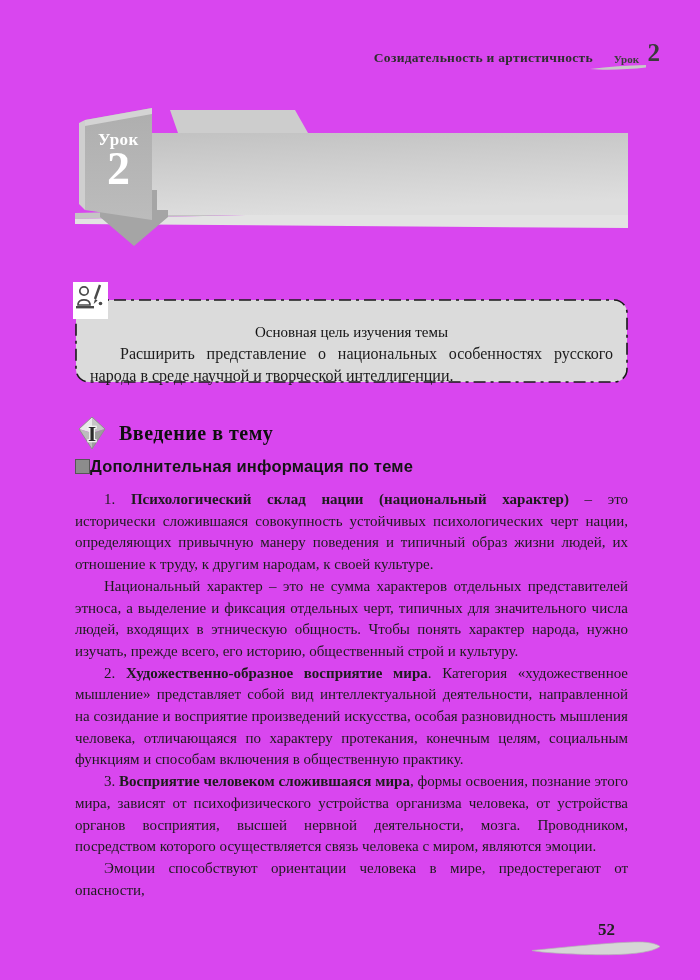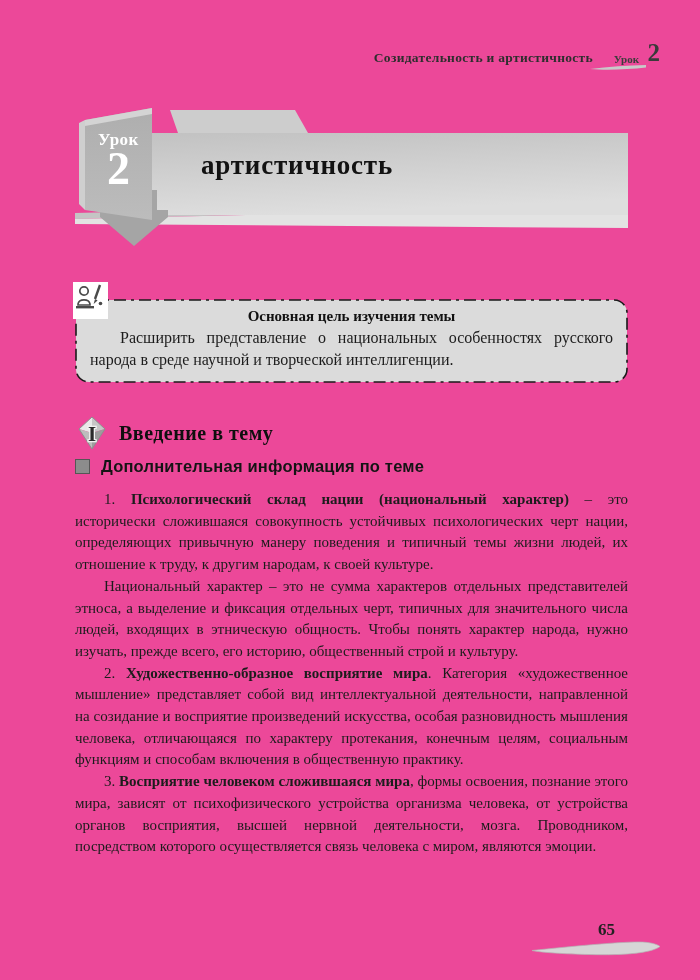--- a/index.html
+++ b/index.html
@@ -1,16 +1,16 @@
 <!DOCTYPE html>
 <html><head>
 <meta charset="utf-8">
 <style>
   html,body{margin:0;padding:0;background:#fff;}
-  .page{position:relative;width:700px;height:980px;background:#ec4899;overflow:hidden;
+  .page{position:relative;width:700px;height:980px;background:#d946ef;overflow:hidden;
         font-family:"Liberation Serif", serif;color:#1c1c1c;}
 
   
   .rh-title{position:absolute;top:50px;right:107px;font-weight:bold;font-size:13.5px;
             letter-spacing:.3px;color:#2e2e2e;}
   .rh-word{position:absolute;top:53px;right:61px;font-weight:bold;font-size:11px;color:#3d3d3d;}
   .rh-num{position:absolute;top:39px;right:40px;font-weight:bold;font-size:25px;color:#3a3a3a;}
   .rh-swoosh{position:absolute;top:64px;right:52px;}
 
   
@@ -21,31 +21,31 @@
   .banner-lesson-num{position:absolute;left:10px;top:42px;width:67px;text-align:center;
         font-weight:bold;font-size:46px;color:#ffffff;}
   .banner-title{position:absolute;left:126px;top:50px;font-weight:bold;font-size:27px;
         line-height:30px;color:#121212;letter-spacing:.8px;}
 
   
   .goal-box{position:absolute;left:75px;top:299px;width:553px;height:84px;}
   .goal-box > svg.box-bg{position:absolute;left:0;top:0;}
   .goal-icon-patch{position:absolute;left:-2px;top:-17px;width:35px;height:37px;background:#fff;}
   .goal-icon-patch svg{position:absolute;left:2px;top:1px;}
-  .goal-title{position:relative;text-align:center;font-weight:bold;font-size:15px;
-        margin-top:9px;color:#111;}
+  .goal-title{position:relative;text-align:center;font-weight:normal;font-size:15px;
+        margin-top:25px;color:#111;}
   .goal-text{position:relative;font-size:16px;line-height:21.5px;text-align:justify;
         padding:2px 15px 0 15px;text-indent:30px;color:#1c1c1c;}
 
   
   .section-heading{position:absolute;left:76px;top:416px;display:flex;align-items:center;gap:11px;}
   .section-heading h2{margin:0;font-size:20px;font-weight:bold;color:#0f0f0f;letter-spacing:.5px;font-family:Liberation Serif, serif;}
 
   
-  .subsection-heading{position:absolute;left:75px;top:457px;display:flex;align-items:center;gap:11px;}
+  .subsection-heading{position:absolute;left:75px;top:457px;display:flex;align-items:center;}
   .sq-bullet{width:15px;height:15px;background:#8c8c8c;border:1px solid #565656;box-sizing:border-box;}
   .subsection-heading h3{margin:0;font-family:"Liberation Sans", sans-serif;font-size:16.5px;
         font-weight:bold;color:#141414;letter-spacing:.2px;}
 
   
   .body-text{position:absolute;left:75px;top:489px;width:553px;}
   .body-text p{margin:0;font-size:15px;line-height:21.7px;text-align:justify;
         text-indent:29px;color:#1c1c1c;}
   .body-text .b{font-weight:bold;}
 
@@ -87,21 +87,20 @@
 
       <polygon points="36,90 36,110 25,110 25,117 59,146 93,117 93,110 82,110 82,90" fill="#a5a5a5"></polygon>
 
       <polygon points="10,20 77,8 77,120 10,110" fill="url(#gBlock)"></polygon>
       <polygon points="10,20 77,8 77,14 10,26" fill="#d4d4d4"></polygon>
       <polygon points="4,23 10,20 10,110 4,104" fill="#cfcfcf"></polygon>
     </svg>
     <div class="banner-lesson-word">Урок</div>
     <div class="banner-lesson-num">2</div>
     <div class="banner-title">
-      <div>артистичность</div>
     </div>
   </div>
 
   <div class="goal-box">
     <svg class="box-bg" width="553" height="84" viewBox="0 0 553 84">
       <rect x="1" y="1" width="551" height="82" rx="13" ry="13" fill="#dbdbdb" stroke="#1a1a1a" stroke-width="1.6" stroke-dasharray="12 5 3 5"></rect>
     </svg>
     <div class="goal-icon-patch">
       <svg width="32" height="34" viewBox="0 0 32 34">
         <circle cx="9" cy="8" r="4.2" fill="none" stroke="#4a4a4a" stroke-width="1.7"></circle>
@@ -127,24 +126,25 @@
     </svg>
     <h2>Введение в тему</h2>
   </div>
 
   <div class="subsection-heading">
     <div class="sq-bullet"></div>
     <h3>Дополнительная информация по теме</h3>
   </div>
 
   <div class="body-text">
-      <p><span>1. </span><span class="b">Психологический склад нации (национальный характер)</span><span> – это исторически сложившаяся совокупность устойчивых психологических черт нации, определяющих привычную манеру поведения и типичный темы жизни людей, их отношение к труду, к другим народам, к своей культуре.</span></p>
+      <p><span>1. </span><span class="b">Психологический склад нации (национальный характер)</span><span> – это исторически сложившаяся совокупность устойчивых психологических черт нации, определяющих привычную манеру поведения и типичный образ жизни людей, их отношение к труду, к другим народам, к своей культуре.</span></p>
       <p><span>Национальный характер – это не сумма характеров отдельных представителей этноса, а выделение и фиксация отдельных черт, типичных для значительного числа людей, входящих в этническую общность. Чтобы понять характер народа, нужно изучать, прежде всего, его историю, общественный строй и культуру.</span></p>
       <p><span>2. </span><span class="b">Художественно-образное восприятие мира</span><span>. Категория «художественное мышление» представляет собой вид интеллектуальной деятельности, направленной на созидание и восприятие произведений искусства, особая разновидность мышления человека, отличающаяся по характеру протекания, конечным целям, социальным функциям и способам включения в общественную практику.</span></p>
       <p><span>3. </span><span class="b">Восприятие человеком сложившаяся мира</span><span>, формы освоения, познание этого мира, зависят от психофизического устройства организма человека, от устройства органов восприятия, высшей нервной деятельности, мозга. Проводником, посредством которого осуществляется связь человека с миром, являются эмоции.</span></p>
+      <p><span>Эмоции способствуют ориентации человека в мире, предостерегают от опасности,</span></p>
     </div>
 
-  <div class="page-num">65</div>
+  <div class="page-num">52</div>
   <svg class="footer-swoosh" width="132" height="18" viewBox="0 0 132 18">
     <path d="M1,10.5 C40,6.5 85,2 108,2 C118,2 126,4 129,6.5 C120,13 95,15.5 58,14.5 C34,14 10,12.5 1,10.5 Z" fill="#d6d6d6" stroke="#b5b5b5" stroke-width="0.7"></path>
   </svg>
 
 </div>
 
 </body></html>

